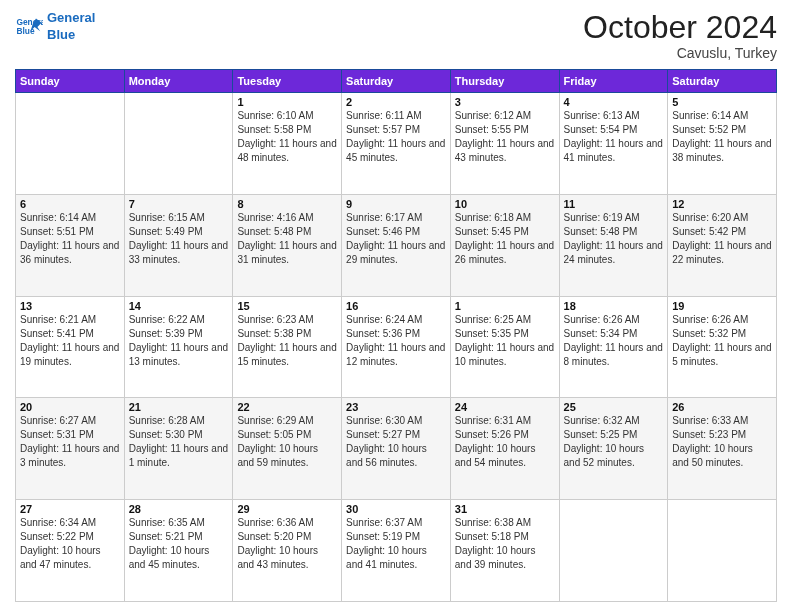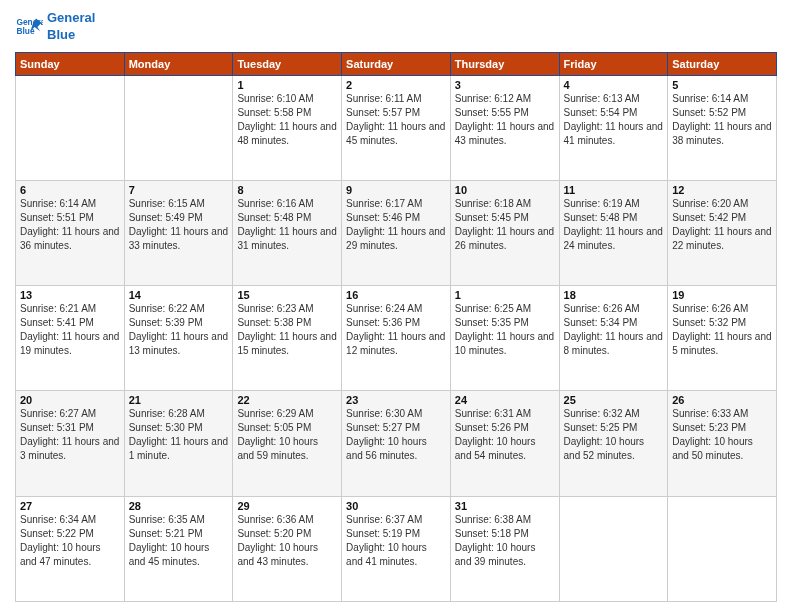--- a/index.html
+++ b/index.html
@@ -46,21 +46,21 @@
       color: #444;
     }
     .calendar {
       flex: 1;
       border: 1px solid #ccc;
       border-collapse: collapse;
       width: 100%;
       table-layout: fixed;
     }
     .calendar th {
-      background: #c2410c;
+      background: #6d28d9;
       color: #fff;
       font-size: 11px;
       font-weight: bold;
       padding: 5px 4px;
       text-align: left;
       border: 1px solid #1a4a9a;
     }
     .calendar td {
       vertical-align: top;
       border: 1px solid #ccc;
@@ -102,20 +102,24 @@
         <rect x="0" y="0" width="40" height="40" fill="white"></rect>
         <text x="2" y="17" font-size="12" font-weight="bold" fill="#1a6bbf">General</text>
         <text x="2" y="30" font-size="12" font-weight="bold" fill="#1a6bbf">Blue</text>
         <polygon points="30,8 38,14 32,20 36,26 28,20 22,26 26,14" fill="#1a6bbf"></polygon>
       </svg>
       <div style="display:flex;flex-direction:column;line-height:1.3;">
         <span style="font-size:13px;font-weight:bold;color:#000;"><span style="color:#1a6bbf">General</span></span>
         <span style="font-size:13px;font-weight:bold;color:#1a6bbf;">Blue</span>
       </div>
     </div>
+    <div class="title-block">
+      <div class="month-title">October 2024</div>
+      <div class="location">Cavuslu, Turkey</div>
+    </div>
   </div>
 
   <table class="calendar">
     <thead>
       <tr>
       <th>Sunday</th>
           <th>Monday</th>
           <th>Tuesday</th>
           <th>Saturday</th>
           <th>Thursday</th>
@@ -181,21 +185,21 @@
         <span class="day-num">7</span>
         <div class="day-info">
           <span>Sunrise: 6:15 AM</span><br>
           <span>Sunset: 5:49 PM</span><br>
           <span>Daylight: 11 hours and 33 minutes.</span>
         </div>
       </td>
           <td>
         <span class="day-num">8</span>
         <div class="day-info">
-          <span>Sunrise: 6:16 AM</span><br>
+          <span>Sunrise: 4:16 AM</span><br>
           <span>Sunset: 5:48 PM</span><br>
           <span>Daylight: 11 hours and 31 minutes.</span>
         </div>
       </td>
           <td>
         <span class="day-num">9</span>
         <div class="day-info">
           <span>Sunrise: 6:17 AM</span><br>
           <span>Sunset: 5:46 PM</span><br>
           <span>Daylight: 11 hours and 29 minutes.</span>

